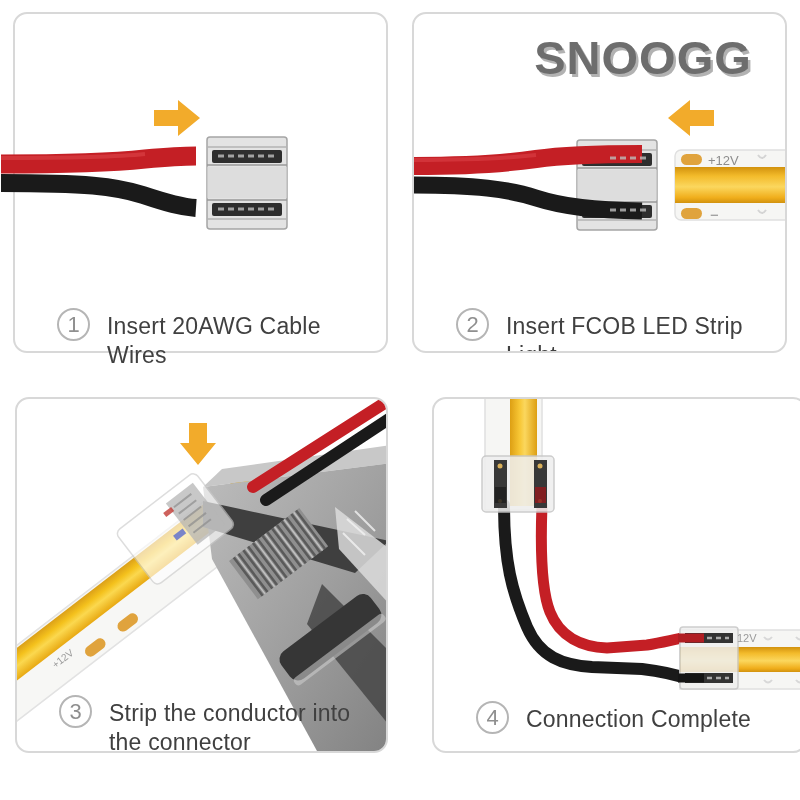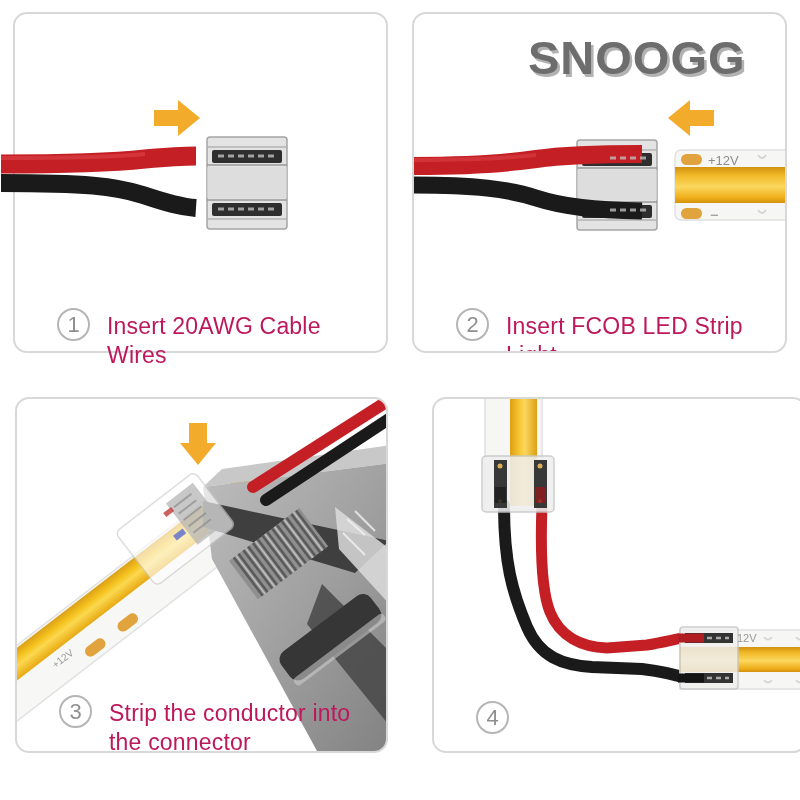--- a/index.html
+++ b/index.html
@@ -9,22 +9,22 @@
   #card2{left:412px;top:12px;width:375px;height:341px;overflow:hidden;}
   #card3{left:15px;top:397px;width:373px;height:356px;overflow:hidden;}
   #card4{left:432px;top:397px;width:375px;height:356px;overflow:hidden;}
   .art{position:absolute;left:0;top:0;overflow:visible;}
   .caption{position:absolute;left:42px;display:flex;align-items:flex-start;gap:17px;}
   #card1 .caption,#card2 .caption{top:294px;}
   #card3 .caption{top:296px;}
   #card4 .caption{top:302px;}
   .num{flex:0 0 auto;width:33px;height:33px;border:2px solid #b5b5b5;border-radius:50%;
        color:#8f8f8f;font-size:22px;display:flex;align-items:center;justify-content:center;box-sizing:border-box;}
-  .cap-text{color:#be185d;font-size:23px;line-height:1.26;max-width:268px;padding-top:4px;letter-spacing:.2px;}
-  .brand{position:absolute;left:114px;top:16px;width:230px;
+  .cap-text{color:#404040;font-size:23px;line-height:1.26;max-width:268px;padding-top:4px;letter-spacing:.2px;}
+  .brand{position:absolute;left:114px;top:16px;width:230px;text-align:center;
          font-size:47px;font-weight:bold;color:#6d6d6d;letter-spacing:1px;
          text-shadow:2.5px 2.5px 0 #b2b2b2;}
 </style>
 </head>
 <body>
 
 <div class="card" id="card1">
   <svg class="art" width="371" height="337" viewBox="0 0 371 337">
     <defs>
       <linearGradient id="cobV" x1="0" y1="0" x2="0" y2="1">
@@ -223,14 +223,15 @@
       <rect x="251" y="274" width="48" height="10" fill="#333333"></rect>
       <line x1="255" y1="239" x2="295" y2="239" stroke="#c9c9c9" stroke-width="2.5" stroke-dasharray="5 4" opacity="0.8"></line>
       <line x1="255" y1="279" x2="295" y2="279" stroke="#c9c9c9" stroke-width="2.5" stroke-dasharray="5 4" opacity="0.8"></line>
       <line x1="244" y1="239" x2="270" y2="239" stroke="#b01d22" stroke-width="9"></line>
       <line x1="244" y1="279" x2="270" y2="279" stroke="#151515" stroke-width="9"></line>
       <text x="303" y="243" font-size="11" fill="#9a9a9a">12V</text>
     </g>
   </svg>
   <div class="caption">
     <div class="num">4</div>
+    <div class="cap-text">Connection Complete</div>
   </div>
 </div>
 
 </body></html>

